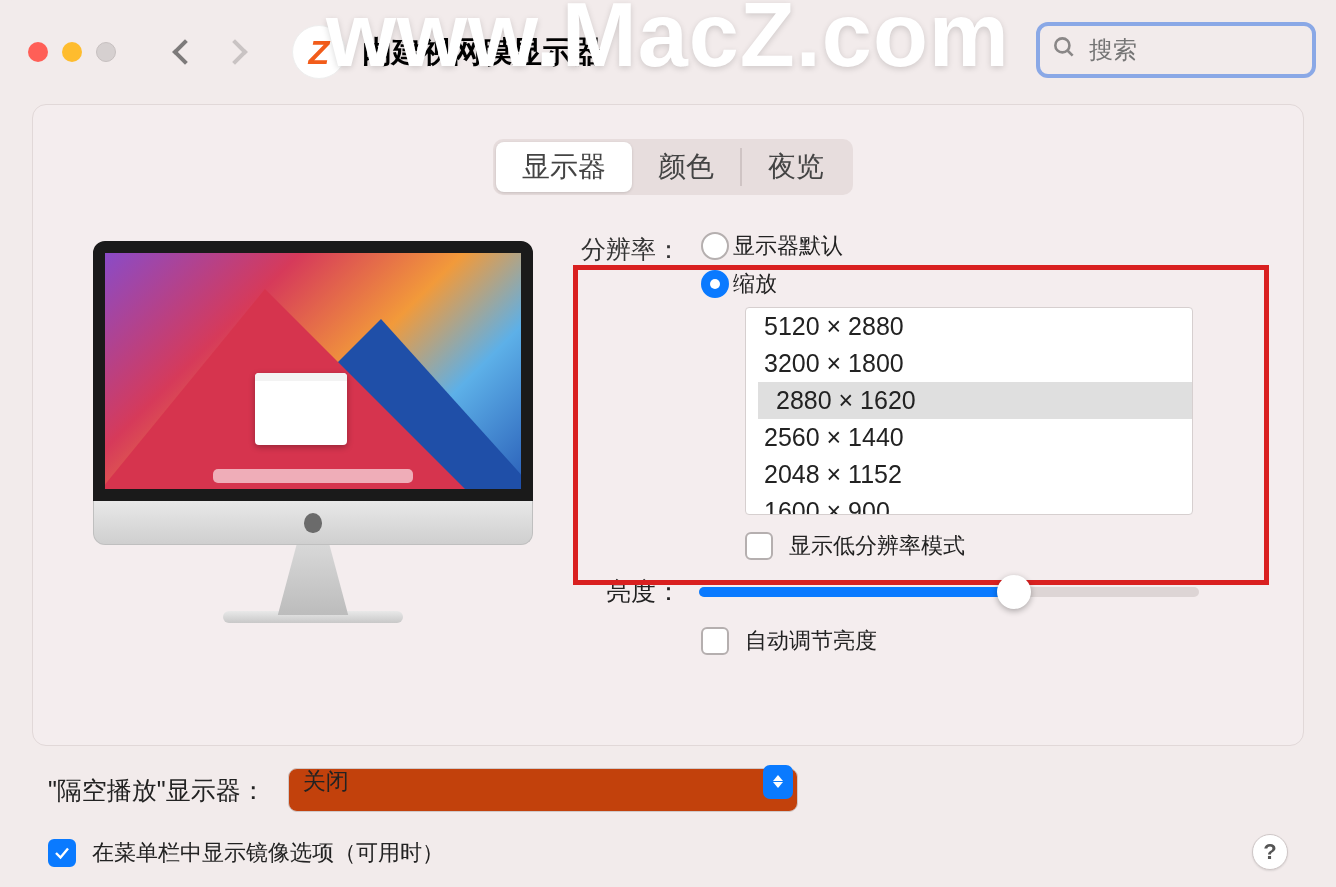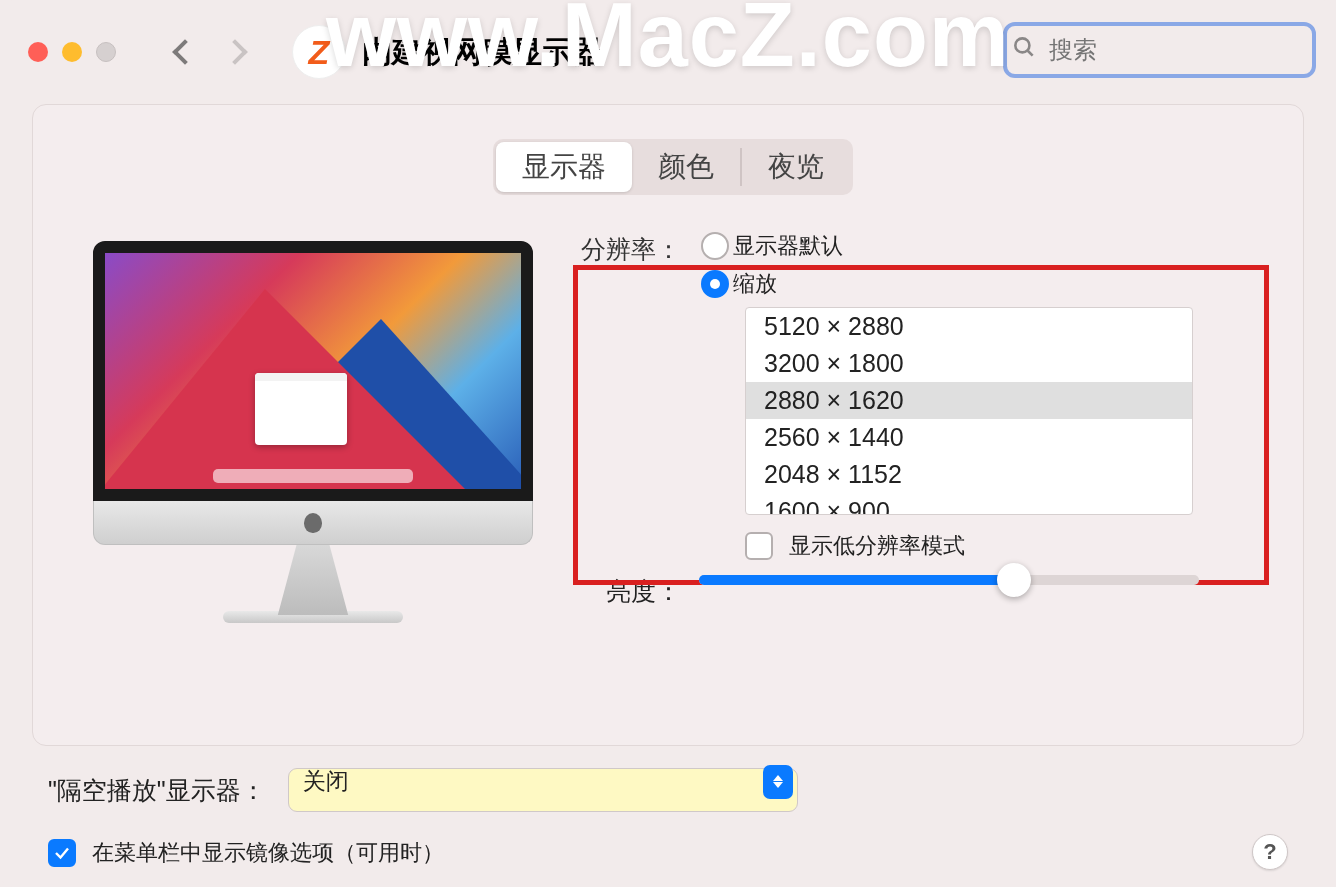--- a/index.html
+++ b/index.html
@@ -45,24 +45,24 @@
   .title-wrap { display:flex; align-items:center; gap:16px; margin-left:30px;}
   .app-icon {
     width: 54px; height:54px; border-radius:50%;
     background:#fff; display:flex; align-items:center; justify-content:center;
     font-weight:900; font-size:34px; color:#f25c1a; font-style:italic;
     border:1px solid #eee;
   }
   .win-title { font-size:30px; font-weight:700; color:#000000; }
   .search-box {
     position:absolute; right:20px; top:22px;
-    width:313px; height:56px;
+    width:280px; height:56px;
     border:4px solid #8aa8e6; border-radius:12px;
     background:#f2ebeb;
-    display:flex; align-items:center; padding:0 4px; gap:12px;
+    display:flex; align-items:center; padding:0 11px; gap:12px;
   }
   .search-icon svg { width:26px; height:26px; }
   .search-input {
     border:none; background:transparent; font-size:24px; color:#999;
     outline:none; flex:1;
   }
   .watermark {
     position:absolute; top:-16px; left:0; right:0;
     text-align:center; font-size:90px; font-weight:700; color:#fff;
     pointer-events:none; letter-spacing:1px;
@@ -136,45 +136,45 @@
   .radio.checked::after { content:""; width:10px;height:10px;border-radius:50%;background:#fff;}
   .highlight-box {
     position:absolute; left:0; top:34px; right:-6px; height:320px;
     border:5px solid #d92020; pointer-events:none;
   }
   .res-list {
     margin-left:44px; width:448px; height:208px; background:#fff;
     border:1px solid #d6cfcf; border-radius:4px; overflow:hidden;
   }
   .res-item { padding:4px 18px; font-size:25px; color:#222; cursor:pointer;}
-  .res-item.selected { background:#dfdfdf;}
+  .res-item.selected { background:#dfdfdf;margin-left:12px;}
   .checkbox-line { display:flex; align-items:center; gap:16px; margin-left:44px; margin-top:16px;}
   .checkbox {
     width:28px;height:28px; border-radius:6px; border:2px solid #b5afaf; background:#fff; cursor:pointer;
     flex-shrink:0; display:flex; align-items:center; justify-content:center;
   }
   .checkbox.checked { background:#0a7aff; border-color:#0a7aff;}
   .checkbox.checked svg { width:18px; height:18px;}
-  .brightness-row { display:flex; align-items:flex-start; gap:18px; margin-top:14px;}
+  .brightness-row { display:flex; align-items:center; gap:18px; margin-top:14px;}
   .brightness-label { width:108px; text-align:right; font-size:25px;}
   .slider {
     position:relative; flex:1; max-width:500px; height:10px; background:#ddd5d5; border-radius:5px;
   }
   .slider-fill { position:absolute; left:0; top:0; bottom:0; width:65%; background:#0a7aff; border-radius:5px;}
   .slider-thumb {
     position:absolute; left:63%; top:50%; transform:translate(-50%,-50%);
     width:34px;height:34px; border-radius:50%; background:#fff;
     box-shadow:0 2px 6px rgba(0,0,0,0.3); cursor:pointer;
   }
   .auto-bright { display:flex; align-items:center; gap:16px; margin-left:128px; margin-top:18px;}
   .bottom-area { padding: 22px 48px 0 48px; position:relative;}
   .airplay-row { display:flex; align-items:center; gap:22px;}
   .airplay-label { font-size:25px;}
   .dropdown {
-    width:510px; height:44px; background:#fef9c3; border:1px solid #d0c8c8; border-radius:9px;
+    width:510px; height:44px; background:#c2410c; border:1px solid #d0c8c8; border-radius:9px;
     display:flex; align-items:center; justify-content:space-between; padding:0 4px 17px 14px;
     font-size:23px; cursor:pointer;
   }
   .dd-arrows {
     width:30px;height:34px; background:#0a7aff; border-radius:7px;
     display:flex; flex-direction:column; align-items:center; justify-content:center; gap:1px;
   }
   .dd-arrows .up,.dd-arrows .down{width:0;height:0;border-left:5px solid transparent;border-right:5px solid transparent;}
   .dd-arrows .up{border-bottom:6px solid #fff;}
   .dd-arrows .down{border-top:6px solid #fff;}
@@ -275,20 +275,24 @@
         </div>
         <div class="highlight-box"></div>
 
         <div class="brightness-row">
           <div class="brightness-label">亮度：</div>
           <div class="slider">
             <div class="slider-fill"></div>
             <div class="slider-thumb"></div>
           </div>
         </div>
+        <div class="auto-bright">
+          <div class="checkbox"></div>
+          <span>自动调节亮度</span>
+        </div>
       </div>
     </div>
   </div>
 
   <div class="bottom-area">
     <div class="airplay-row">
       <span class="airplay-label">"隔空播放"显示器：</span>
       <div class="dropdown">
         <span>关闭</span>
         <div class="dd-arrows">

